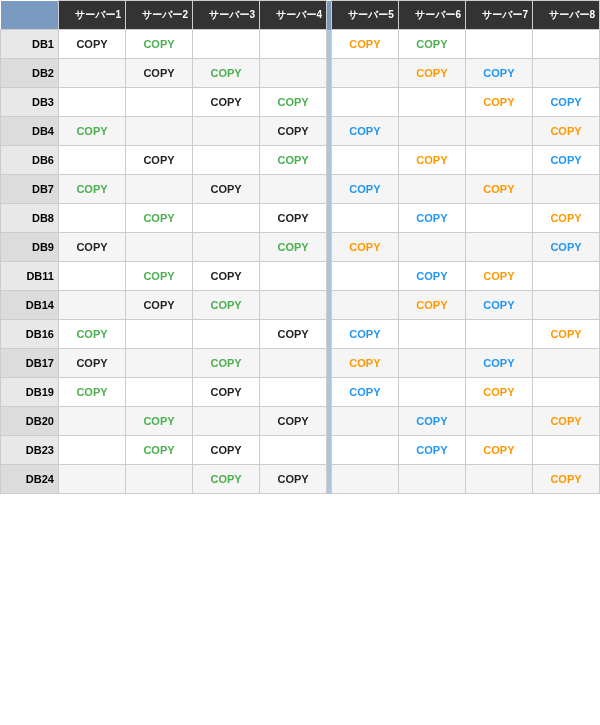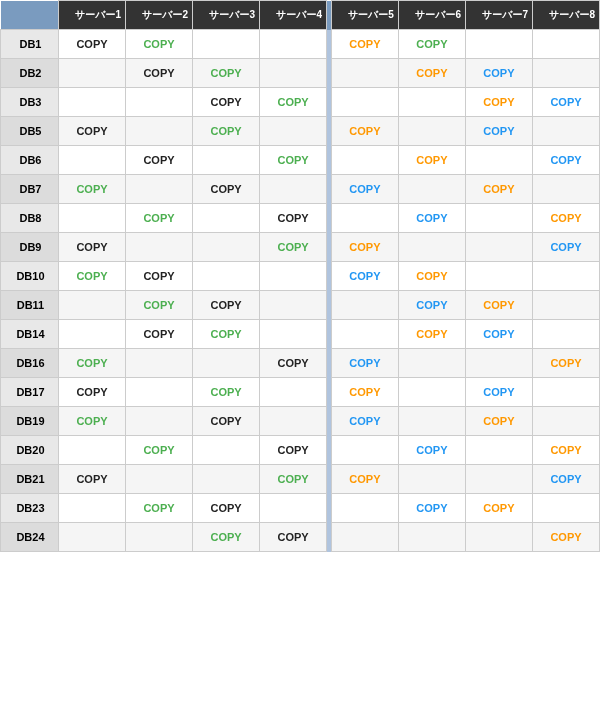--- a/index.html
+++ b/index.html
@@ -1,20 +1,20 @@
 <!DOCTYPE html>
 <html><head>
   <meta charset="utf-8">
   <style>
     * { box-sizing: border-box; margin: 0; padding: 0; }
     body { font-family: Arial, sans-serif; font-size: 11px; background: #fff; }
     table { border-collapse: collapse; width: 600px; }
     th, td { border: 1px solid #ccc; padding: 2px 4px; text-align: center; white-space: nowrap; height: 29px; }
     th { background: #333; color: #fff; font-size: 10px; font-weight: bold; padding-left: 16px; }
-    td:first-child { text-align: center; background: #e8e8e8; font-weight: bold; font-size: 11px; padding-left: 6px; width: 64px; }
+    td:first-child { text-align: right; background: #e8e8e8; font-weight: bold; font-size: 11px; padding-left: 6px; width: 64px; }
     tr:nth-child(even) td { background: #f5f5f5; }
     tr:nth-child(even) td:first-child { background: #dcdcdc; }
     .copy-black { color: #222; font-weight: bold; font-size: 11px; }
     .copy-green { color: #4caf50; font-weight: bold; font-size: 11px; }
     .copy-orange { color: #ff9800; font-weight: bold; font-size: 11px; }
     .copy-blue { color: #2196f3; font-weight: bold; font-size: 11px; }
     .sep-col { background: #b0c4de !important; width: 6px; padding: 0; border: none; }
     th.sep-col { background: #7a9bbf !important; }
   </style>
 </head>
@@ -66,30 +66,30 @@
         <td></td>
         <td><span class="copy-black">COPY</span></td>
         <td><span class="copy-green">COPY</span></td>
         <td class="sep-col"></td>
         <td></td>
         <td></td>
         <td><span class="copy-orange">COPY</span></td>
         <td><span class="copy-blue">COPY</span></td>
       </tr>
       <tr>
-        <td>DB5</td>
-        <td><span class="copy-black">COPY</span></td>
-        <td></td>
-        <td><span class="copy-green">COPY</span></td>
-        <td></td>
-        <td class="sep-col"></td>
-        <td><span class="copy-orange">COPY</span></td>
-        <td></td>
-        <td><span class="copy-blue">COPY</span></td>
-        <td></td>
+        <td>DB4</td>
+        <td><span class="copy-green">COPY</span></td>
+        <td></td>
+        <td></td>
+        <td><span class="copy-black">COPY</span></td>
+        <td class="sep-col"></td>
+        <td><span class="copy-blue">COPY</span></td>
+        <td></td>
+        <td></td>
+        <td><span class="copy-orange">COPY</span></td>
       </tr>
       <tr>
         <td>DB6</td>
         <td></td>
         <td><span class="copy-black">COPY</span></td>
         <td></td>
         <td><span class="copy-green">COPY</span></td>
         <td class="sep-col"></td>
         <td></td>
         <td><span class="copy-orange">COPY</span></td>
@@ -126,32 +126,20 @@
         <td></td>
         <td></td>
         <td><span class="copy-green">COPY</span></td>
         <td class="sep-col"></td>
         <td><span class="copy-orange">COPY</span></td>
         <td></td>
         <td></td>
         <td><span class="copy-blue">COPY</span></td>
       </tr>
       <tr>
-        <td>DB10</td>
-        <td><span class="copy-green">COPY</span></td>
-        <td><span class="copy-black">COPY</span></td>
-        <td></td>
-        <td></td>
-        <td class="sep-col"></td>
-        <td><span class="copy-blue">COPY</span></td>
-        <td><span class="copy-orange">COPY</span></td>
-        <td></td>
-        <td></td>
-      </tr>
-      <tr>
         <td>DB11</td>
         <td></td>
         <td><span class="copy-green">COPY</span></td>
         <td><span class="copy-black">COPY</span></td>
         <td></td>
         <td class="sep-col"></td>
         <td></td>
         <td><span class="copy-blue">COPY</span></td>
         <td><span class="copy-orange">COPY</span></td>
         <td></td>
@@ -208,32 +196,20 @@
         <td>DB20</td>
         <td></td>
         <td><span class="copy-green">COPY</span></td>
         <td></td>
         <td><span class="copy-black">COPY</span></td>
         <td class="sep-col"></td>
         <td></td>
         <td><span class="copy-blue">COPY</span></td>
         <td></td>
         <td><span class="copy-orange">COPY</span></td>
-      </tr>
-      <tr>
-        <td>DB21</td>
-        <td><span class="copy-black">COPY</span></td>
-        <td></td>
-        <td></td>
-        <td><span class="copy-green">COPY</span></td>
-        <td class="sep-col"></td>
-        <td><span class="copy-orange">COPY</span></td>
-        <td></td>
-        <td></td>
-        <td><span class="copy-blue">COPY</span></td>
       </tr>
       <tr>
         <td>DB23</td>
         <td></td>
         <td><span class="copy-green">COPY</span></td>
         <td><span class="copy-black">COPY</span></td>
         <td></td>
         <td class="sep-col"></td>
         <td></td>
         <td><span class="copy-blue">COPY</span></td>

